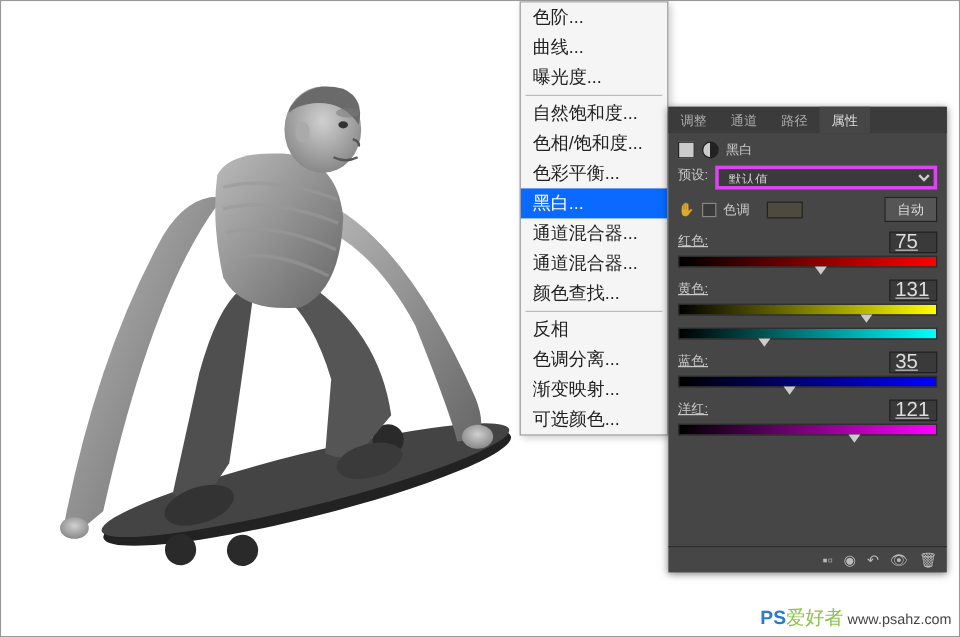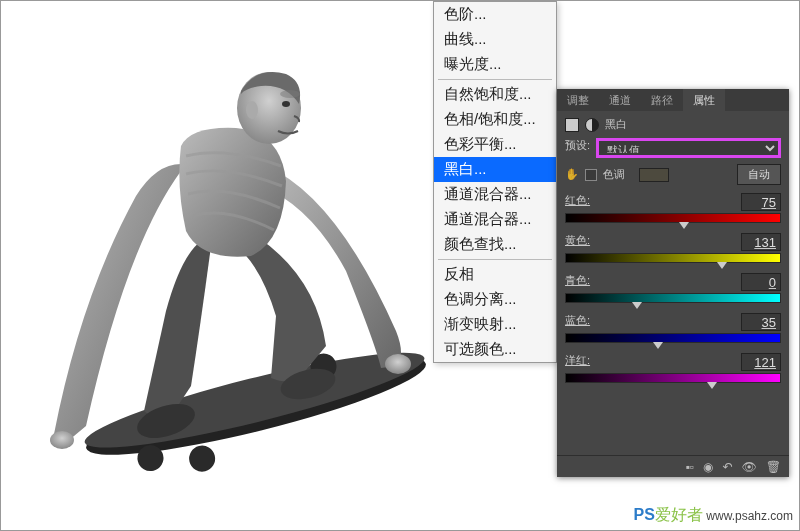--- a/index.html
+++ b/index.html
@@ -25,21 +25,21 @@
 .adj-icon-bw { width: 14px; height: 14px; background: linear-gradient(90deg, #ccc 50%, #222 50%); border-radius: 50%; border: 1px solid #222; }
 .preset-row { display: flex; align-items: flex-start; gap: 6px; margin-bottom: 6px; }
 .preset-select { flex: 1; background: #3a3a3a; border: 3px solid #d946ef; color: #ccc; padding: 2px 4px; font-size: 11px; height: 20px; }
 .tint-row { display: flex; align-items: center; gap: 6px; margin-bottom: 8px; }
 .hand-icon { opacity: .8; }
 .tint-chk { width: 12px; height: 12px; border: 1px solid #888; background: #3a3a3a; display: inline-block; }
 .tint-sw { width: 30px; height: 14px; background: #4d4a3e; border: 1px solid #222; margin-left: 8px; }
 .auto-btn { margin-left: auto; background: #555; color: #ddd; border: 1px solid #222; padding: 2px 10px; font-size: 11px; cursor: pointer; }
 .slider-row { margin-bottom: 10px; }
 .slider-label { display: flex; justify-content: space-between; margin-bottom: 2px; text-decoration: underline; }
-.slider-val { width: 40px; background: #3a3a3a; border: 1px solid #222; color: #ddd; text-align: right; padding: 2px 4px; font-size: 13px; height: 18px; }
+.slider-val { width: 40px; background: #3a3a3a; border: 1px solid #222; color: #ddd; text-align: left; padding: 2px 4px; font-size: 17px; height: 18px; }
 .slider-track { height: 10px; border: 1px solid #2a2a2a; position: relative; }
 .slider-thumb { position: absolute; top: 8px; width: 0; height: 0; border-left: 5px solid transparent; border-right: 5px solid transparent; border-top: 7px solid #ccc; transform: translateX(-5px); }
 .grad-red { background: linear-gradient(90deg, #000, #f00); }
 .grad-yellow { background: linear-gradient(90deg, #000, #ff0); }
 .grad-green { background: linear-gradient(90deg, #000, #0f0); }
 .grad-cyan { background: linear-gradient(90deg, #000, #0ff); }
 .grad-blue { background: linear-gradient(90deg, #000, #00f); }
 .grad-magenta { background: linear-gradient(90deg, #000, #f0f); }
 .panel-footer { position: absolute; bottom: 0; left: 0; right: 0; height: 22px; border-top: 1px solid #2e2e2e; display: flex; justify-content: flex-end; align-items: center; gap: 9px; padding: 0 8px; color: #bbb; }
 .panel-footer span { cursor: pointer; font-size: 12px; }
@@ -156,24 +156,20 @@
         <div class="slider-row">
           <div class="slider-label">
             <span>黄色:</span>
             <input class="slider-val" value="131" style="">
           </div>
           <div class="slider-track grad-yellow">
             <div class="slider-thumb" style="left:73%"></div>
           </div>
         </div>
         <div class="slider-row">
-          <div class="slider-label">
-            <span>青色:</span>
-            <input class="slider-val" value="0" style="">
-          </div>
           <div class="slider-track grad-cyan">
             <div class="slider-thumb" style="left:33%"></div>
           </div>
         </div>
         <div class="slider-row">
           <div class="slider-label">
             <span>蓝色:</span>
             <input class="slider-val" value="35" style="">
           </div>
           <div class="slider-track grad-blue">

